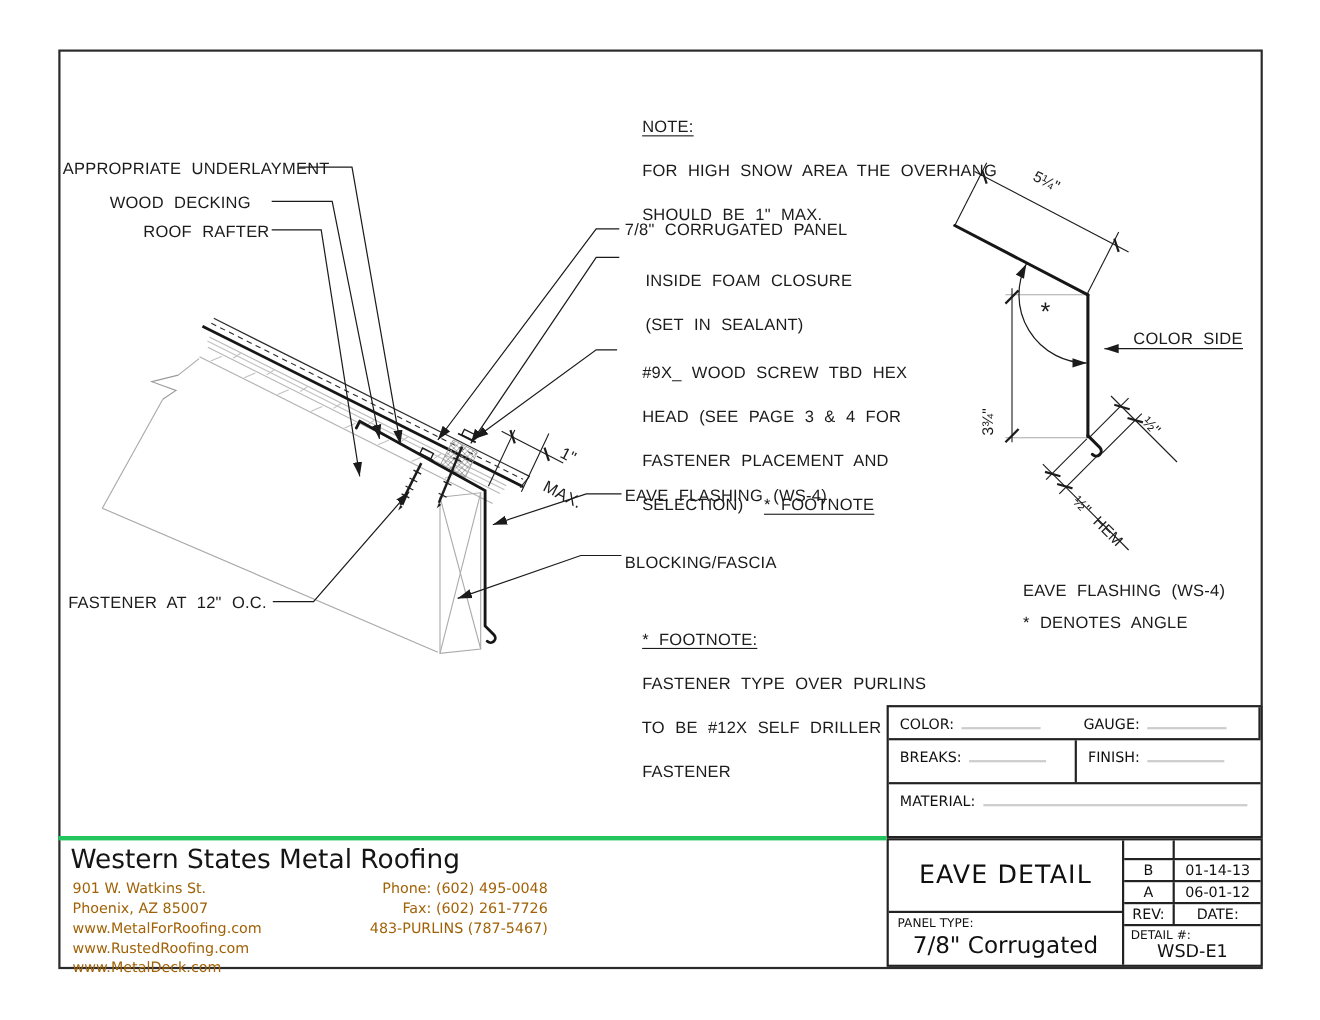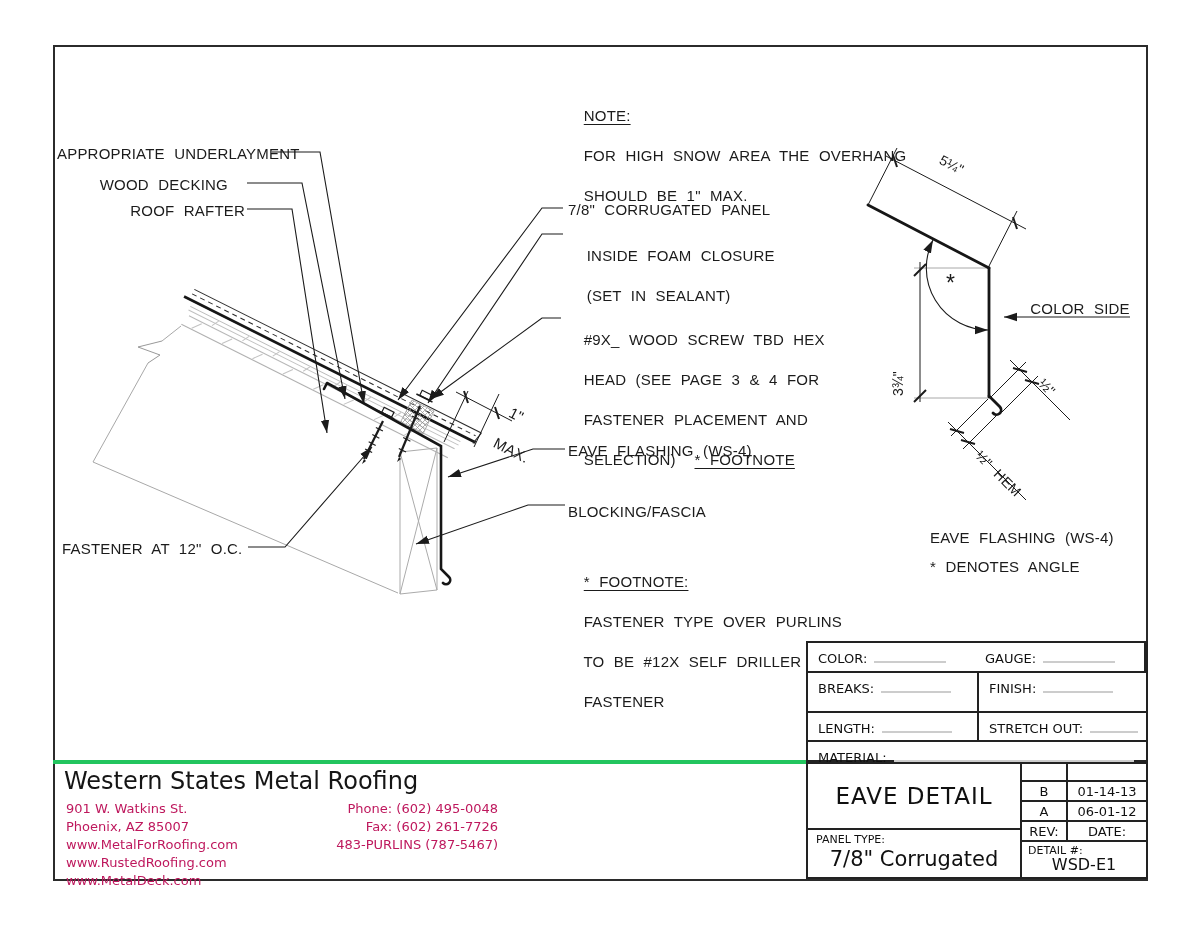--- a/index.html
+++ b/index.html
@@ -33,21 +33,21 @@
   #title-right{flex:1;display:flex;flex-direction:column;}
   .rrow{display:flex;border-bottom:2px solid #222;box-sizing:border-box;height:20px;}
   .rrow .c1{width:46px;border-right:2px solid #222;box-sizing:border-box;text-align:center;font-size:13px;padding-top:2px;}
   .rrow .c2{flex:1;text-align:center;font-size:13px;padding-top:2px;white-space:nowrap;}
   #detail-cell{flex:1;position:relative;border-bottom:none;}
   #detail-cell .lbl{position:absolute;left:6px;top:2px;font-size:11px;}
   #detail-cell .val{position:absolute;left:0;right:0;top:13px;text-align:center;font-size:16px;}
   
   #company{left:53px;top:760px;width:753px;height:121px;border-top:4px solid #22c55e;box-sizing:border-box;}
   #company-name{position:absolute;left:11px;top:3px;font-size:24px;color:#151515;}
-  .addr{position:absolute;font-size:13px;line-height:18px;color:#be185d;}
+  .addr{position:absolute;font-size:13px;line-height:18px;color:#a16207;}
   #addr-left{left:13px;top:36px;}
   #addr-right{left:230px;top:36px;width:215px;text-align:right;}
   svg{position:absolute;left:0;top:0;}
   .asterisk{font-size:23px;color:#1b1b1b;}
 </style>
 </head>
 <body>
 
 <div id="sheet-border" class="abs"></div>
 
@@ -256,24 +256,20 @@
 
 <div id="form-table" class="abs tb">
   <div class="frow" style="height:30px;">
     <div class="fcell right"><span>COLOR:</span><span class="bl" style="width:72px;"></span></div>
     <div class="fcell left"><span>GAUGE:</span><span class="bl" style="width:72px;"></span></div>
   </div>
   <div class="frow" style="height:40px;">
     <div class="fcell left"><span>BREAKS:</span><span class="bl" style="width:70px;"></span></div>
     <div class="fcell right"><span>FINISH:</span><span class="bl" style="width:70px;"></span></div>
   </div>
-  <div class="frow" style="height:29px;">
-    <div class="fcell left"><span>LENGTH:</span><span class="bl" style="width:70px;"></span></div>
-    <div class="fcell right"><span>STRETCH OUT:</span><span class="bl" style="width:48px;"></span></div>
-  </div>
   <div class="frow" style="height:30px;">
     <div class="fcell" style="flex:1;"><span>MATERIAL:</span><span class="bl" style="width:240px;"></span></div>
   </div>
 </div>
 
 <div id="title-area" class="abs tb">
   <div id="title-left">
     <div id="eave-title-cell">
       <span class="t">EAVE DETAIL</span>
     </div>

